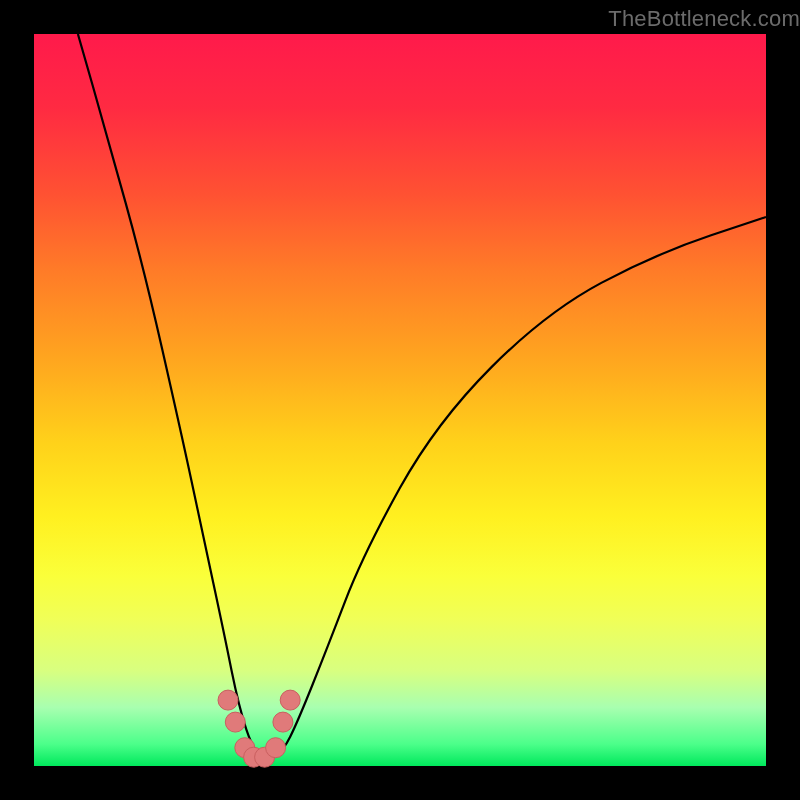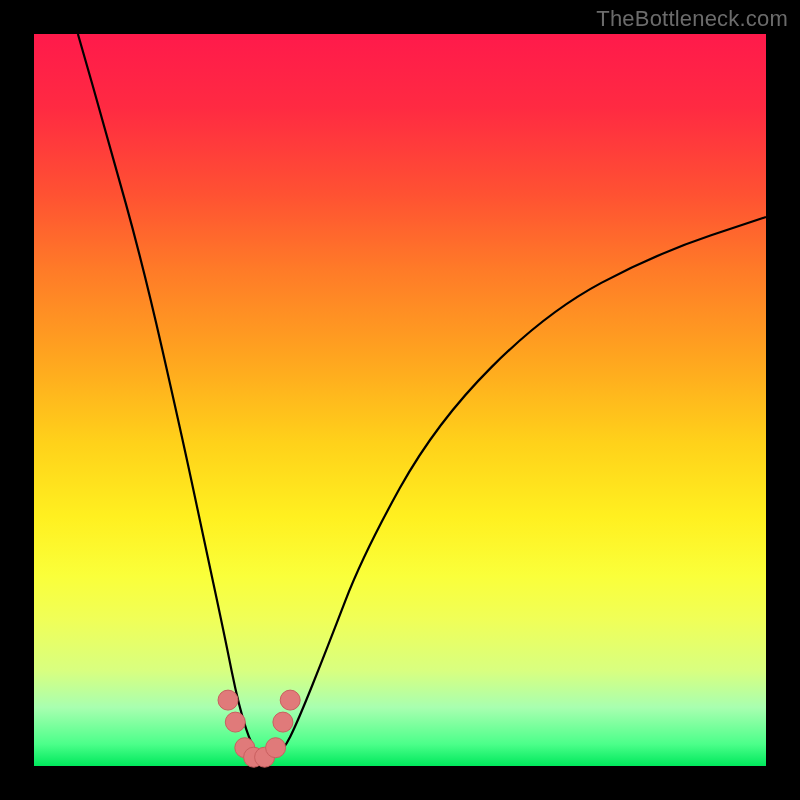--- a/index.html
+++ b/index.html
@@ -39,21 +39,21 @@
       #f0ff58 80%,
       #d8ff80 87%,
       #a8ffb0 92%,
       #4cff8a 97%,
       #00e85c 100%
     );
   }
   .watermark {
     position: absolute;
     top: 6px;
-    right: 12px;
+    right: 0;
     color: #6b6b6b;
     font-size: 22px;
     font-weight: 500;
     letter-spacing: 0.2px;
     z-index: 10;
   }
   svg.curve {
     position: absolute;
     top: 0;
     left: 0;

